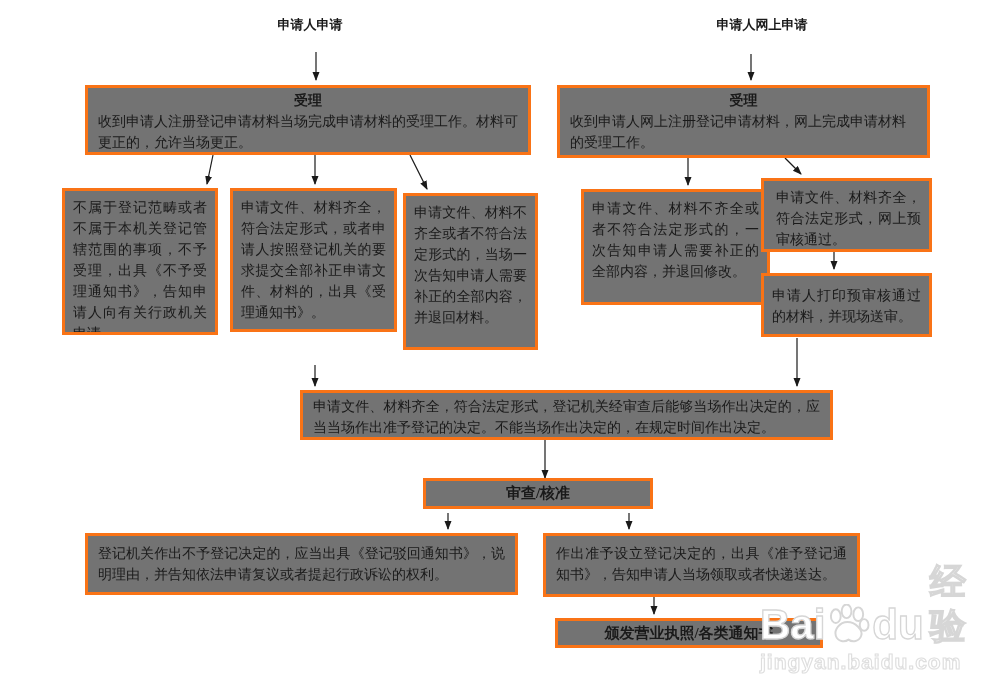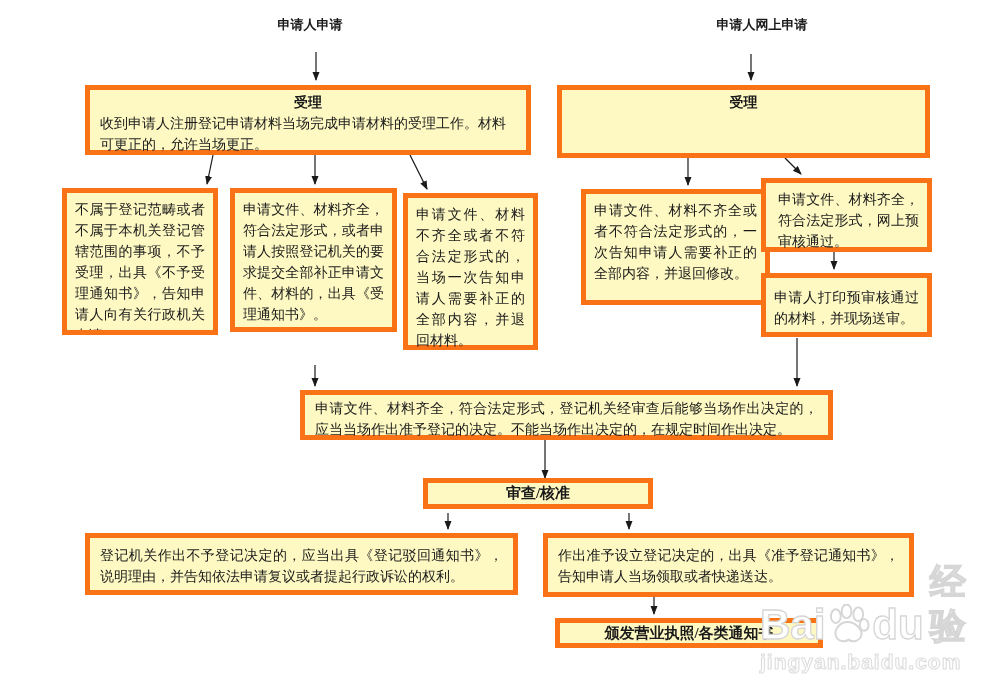--- a/index.html
+++ b/index.html
@@ -8,40 +8,40 @@
     font-family:"Liberation Serif","DejaVu Serif",serif;
     color:#1a1a1a;overflow:hidden;
   }
   #connectors{position:absolute;left:0;top:0;z-index:1;}
   .label{
     position:absolute;z-index:2;font-weight:bold;font-size:13px;
     text-align:center;white-space:nowrap;
   }
   .node{
     position:absolute;z-index:2;box-sizing:border-box;
-    border:5px solid #f97316;background:#fef9c3;
+    border:3px solid #f97316;background:#737373;
     font-size:14px;line-height:21px;padding:6px 8px;
     text-align:justify;
   }
   .node .hd{font-weight:bold;text-align:center;line-height:20px;}
   .node .bd{text-align:left;}
   .center-bold{font-weight:bold;text-align:center;padding:0;display:flex;align-items:center;justify-content:center;}
   
   .accept-left  {left:85px;  top:85px;  width:446px; height:70px; padding:3px 10px;}
   .accept-right {left:557px; top:85px;  width:373px; height:73px; padding:3px 10px;}
   .out-l1{left:62px;  top:188px; width:156px; height:147px; overflow:hidden;}
   .out-l2{left:230px; top:188px; width:167px; height:144px;}
   .out-l3{left:403px; top:193px; width:135px; height:157px;}
   .out-r1{left:581px; top:189px; width:189px; height:116px;}
   .out-r2{left:761px; top:178px; width:171px; height:74px;padding-left:12px;}
   .out-r3{left:761px; top:273px; width:171px; height:64px; padding-top:9px;}
   .decision{left:300px; top:390px; width:533px; height:50px; padding:3px 10px;}
   .review  {left:423px; top:478px; width:230px; height:31px; font-size:15px;}
   .reject  {left:85px;  top:533px; width:433px; height:62px; padding:7px 10px;}
-  .approve {left:543px; top:533px; width:371px; height:64px; padding:7px 10px;}
+  .approve {left:543px; top:533px; width:317px; height:64px; padding:7px 10px;}
   .final   {left:555px; top:618px; width:268px; height:30px; font-size:15px;}
   .t-left {left:240px; top:16px; width:140px;}
   .t-right{left:687px; top:16px; width:150px;}
   
   .watermark{position:absolute;z-index:5;left:760px;top:598px;width:240px;pointer-events:none;}
   .wm-logo{display:flex;align-items:flex-end;height:50px;
     font-family:"Liberation Sans","DejaVu Sans",sans-serif;font-weight:bold;}
   .wm-logo .wm-en{
     font-size:42px;line-height:46px;color:#ffffff;
     -webkit-text-stroke:1.3px #d6d6d6;text-shadow:0 0 1px #d6d6d6;
@@ -88,20 +88,21 @@
 
   <div class="label t-left">申请人申请</div>
   <div class="label t-right">申请人网上申请</div>
 
   <div class="node accept-left">
     <div class="hd">受理</div>
     <div class="bd">收到申请人注册登记申请材料当场完成申请材料的受理工作。材料可更正的，允许当场更正。</div>
   </div>
   <div class="node accept-right">
     <div class="hd">受理</div>
+    <div class="bd">收到申请人网上注册登记申请材料，网上完成申请材料的受理工作。</div>
   </div>
 
   <div class="node out-l1">不属于登记范畴或者不属于本机关登记管辖范围的事项，不予受理，出具《不予受理通知书》，告知申请人向有关行政机关申请</div>
   <div class="node out-l2">申请文件、材料齐全，符合法定形式，或者申请人按照登记机关的要求提交全部补正申请文件、材料的，出具《受理通知书》。</div>
   <div class="node out-l3">申请文件、材料不齐全或者不符合法定形式的，当场一次告知申请人需要补正的全部内容，并退回材料。</div>
 
   <div class="node out-r1">申请文件、材料不齐全或者不符合法定形式的，一次告知申请人需要补正的全部内容，并退回修改。</div>
   <div class="node out-r2">申请文件、材料齐全，符合法定形式，网上预审核通过。</div>
   <div class="node out-r3">申请人打印预审核通过的材料，并现场送审。</div>
 

